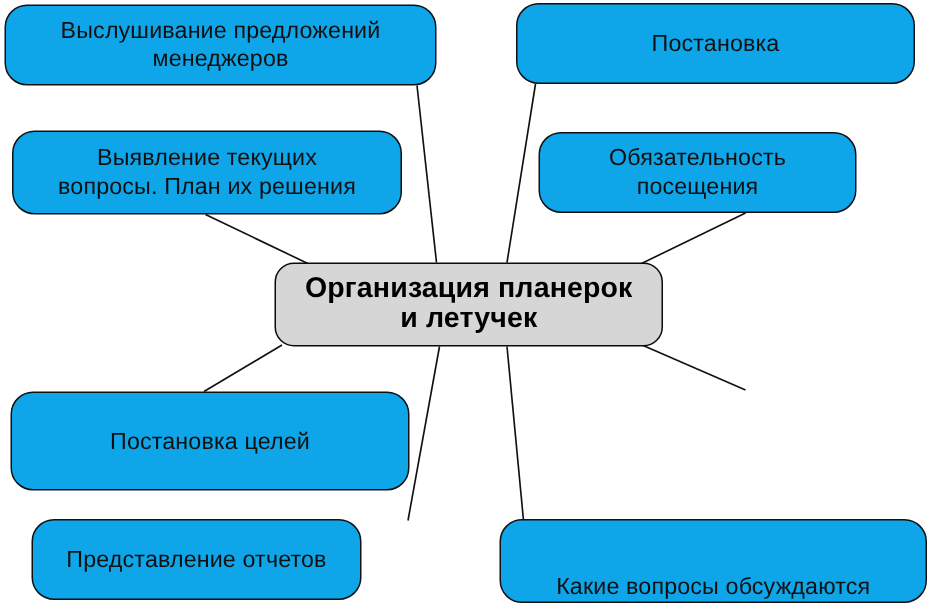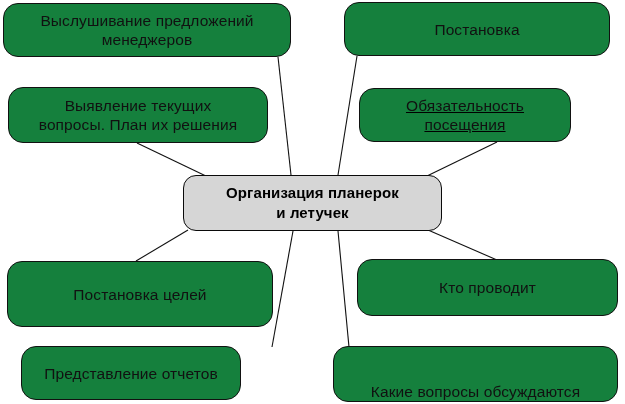--- a/index.html
+++ b/index.html
@@ -19,21 +19,21 @@
     position: absolute;
     left: 0;
     top: 0;
     width: 625px;
     height: 404px;
     pointer-events: none;
   }
   .node {
     position: absolute;
     box-sizing: border-box;
-    background: #15803d;
+    background: #0ea5e9;
     border: 1.3px solid #111111;
     border-radius: 15px;
     display: flex;
     align-items: center;
     justify-content: center;
     text-align: center;
   }
   .node .lbl {
     white-space: pre-line;
     font-size: 15.5px;
@@ -42,21 +42,21 @@
     letter-spacing: 0.1px;
     padding: 0 6px;
   }
   .node.center {
     background: #d6d6d6;
     border: 1.8px solid #0a0a0a;
     border-radius: 13px;
   }
   .node.center .lbl {
     font-weight: bold;
-    font-size: 15px;
+    font-size: 19px;
     line-height: 20px;
     color: #000000;
   }
 </style>
 </head>
 <body>
 
 <div class="stage">
 
   <svg class="wires" viewBox="0 0 625 404">
@@ -77,36 +77,33 @@
 
   <div class="node" style="left:344px; top:2px; width:266px; height:54px;">
     <span class="lbl">Постановка</span>
   </div>
 
   <div class="node" style="left:8px; top:87px; width:260px; height:56px;">
     <span class="lbl">Выявление текущих
 вопросы. План их решения</span>
   </div>
 
-  <div class="node" style="left:359px; top:88px; width:212px; height:54px;text-decoration:underline;">
+  <div class="node" style="left:359px; top:88px; width:212px; height:54px;">
     <span class="lbl">Обязательность посещения</span>
   </div>
 
   <div class="node center" style="left:183px; top:175px; width:259px; height:56px;">
     <span class="lbl">Организация планерок
 и летучек</span>
   </div>
 
   <div class="node" style="left:7px; top:261px; width:266px; height:66px;">
     <span class="lbl">Постановка целей</span>
   </div>
 
-  <div class="node" style="left:357px; top:259px; width:261px; height:57px;">
-    <span class="lbl">Кто проводит</span>
-  </div>
 
   <div class="node" style="left:21px; top:346px; width:220px; height:54px;">
     <span class="lbl">Представление отчетов</span>
   </div>
 
   <div class="node" style="left:333px; top:346px; width:285px; height:56px;align-items:flex-end;">
     <span class="lbl">Какие вопросы обсуждаются</span>
   </div>
 
 </div>

